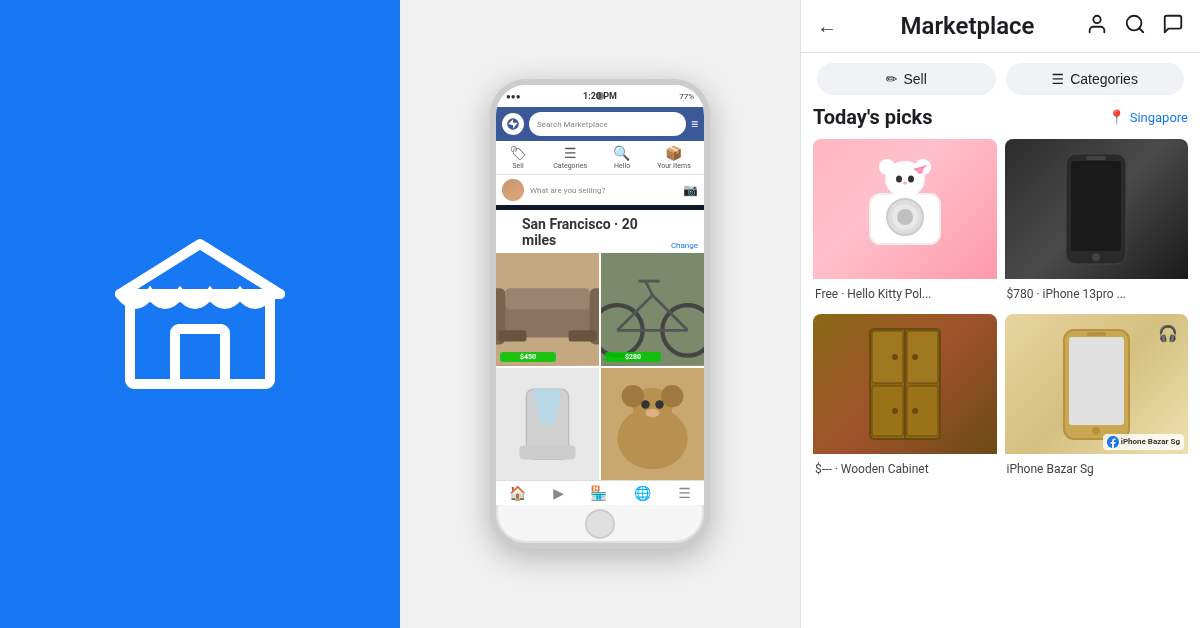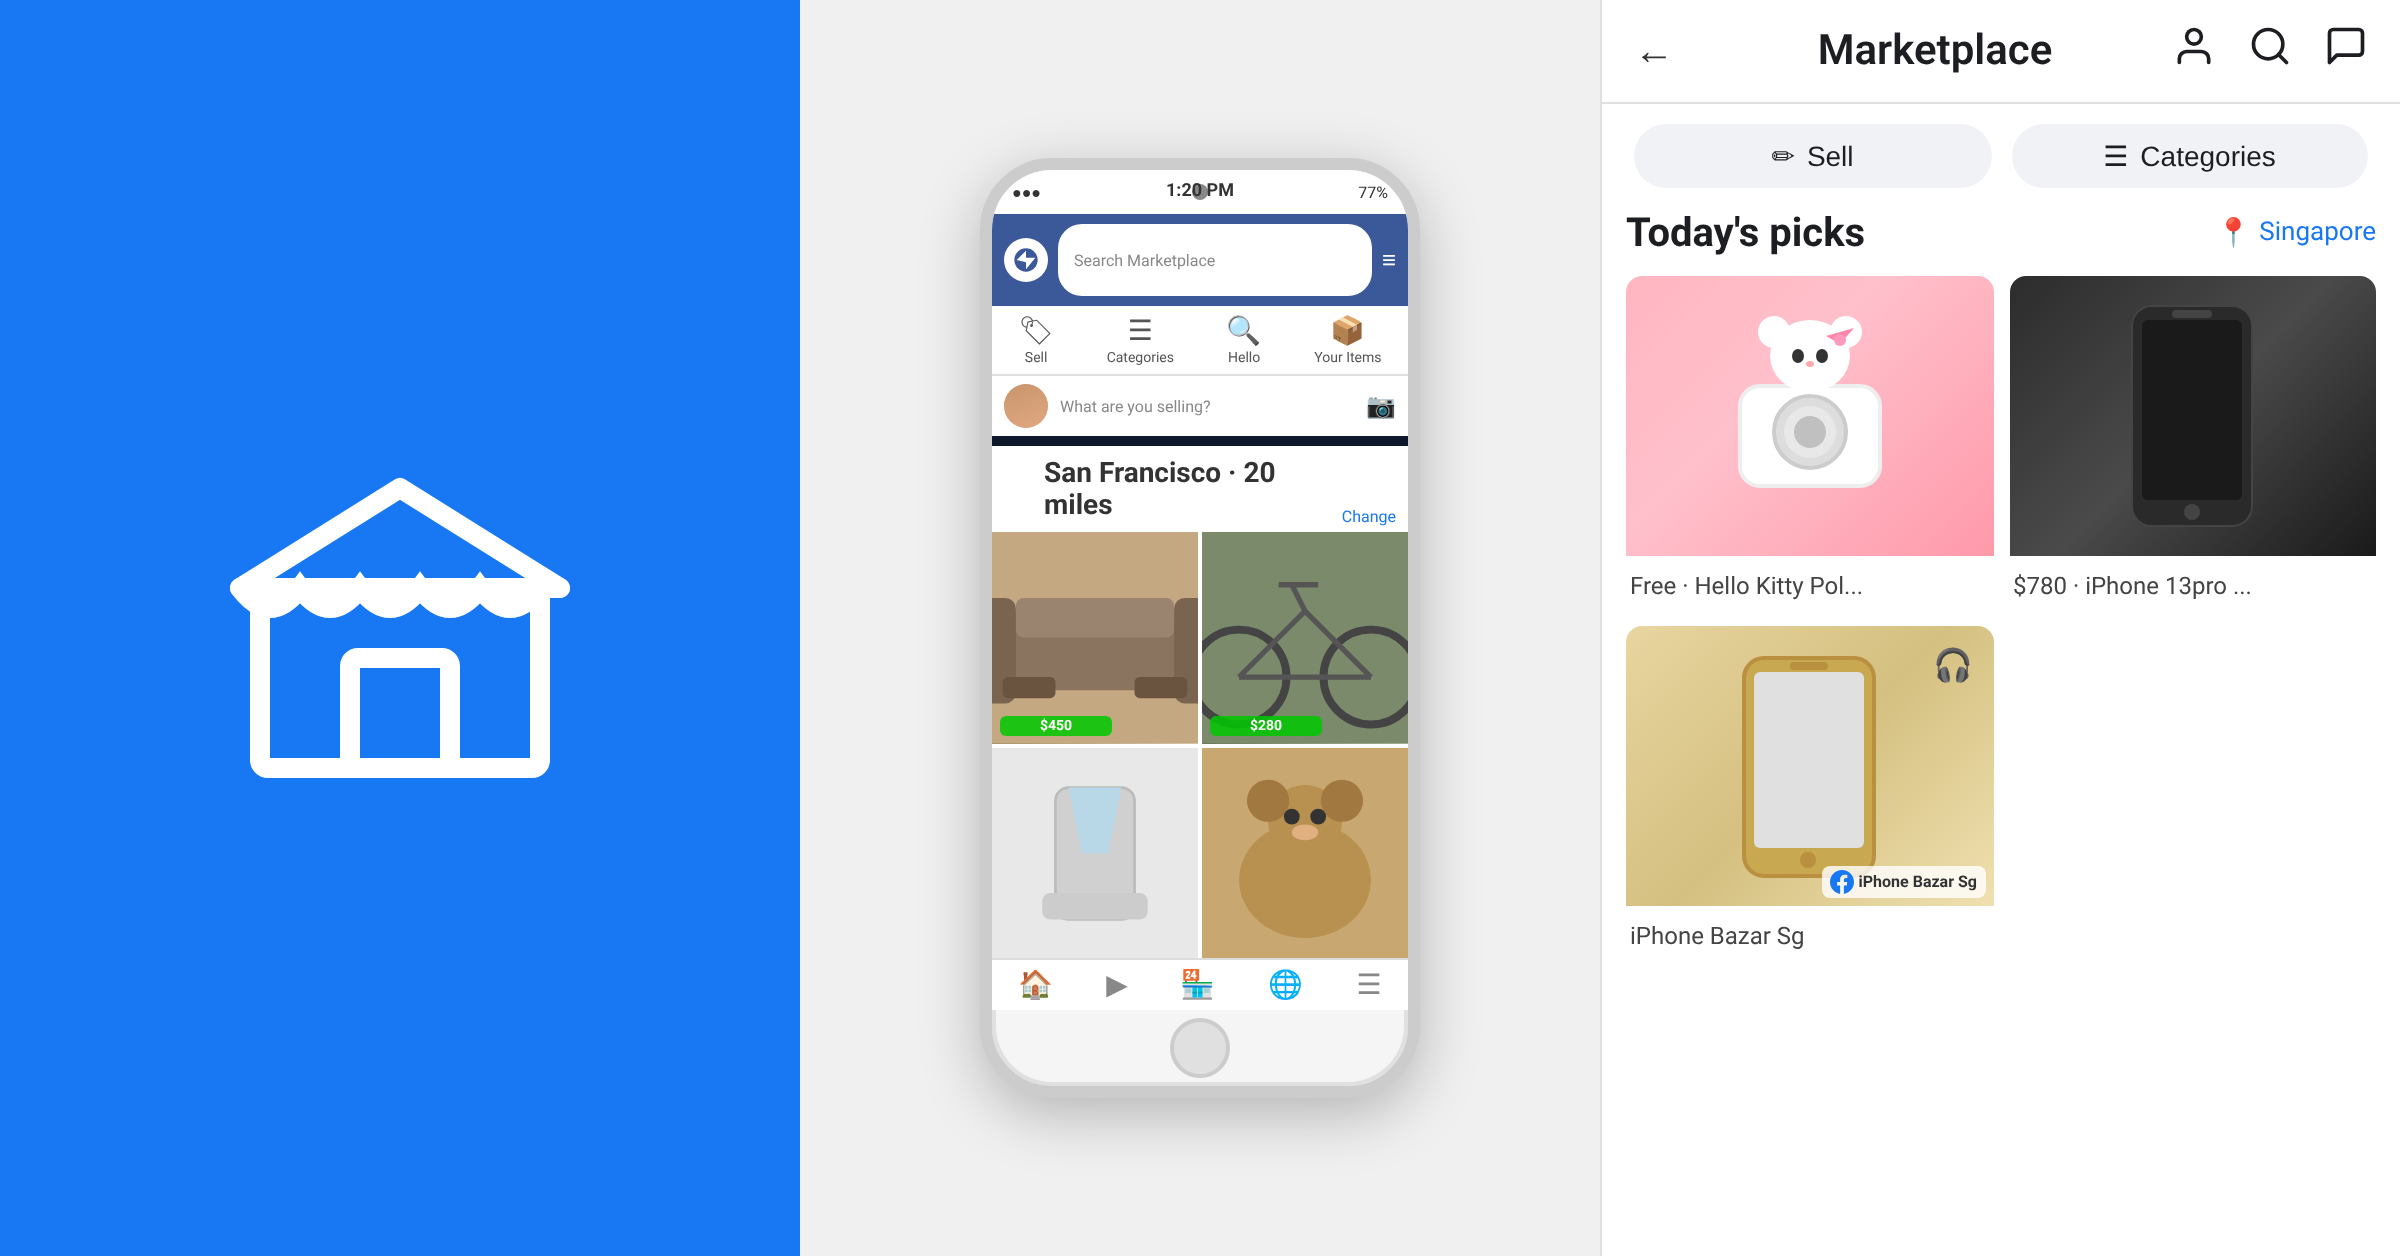--- a/index.html
+++ b/index.html
@@ -102,21 +102,21 @@
       justify-content: center;
       font-size: 10px;
       color: #3b5998;
     }
 
     .phone-search-input {
       flex: 1;
       margin: 0 5px;
       background: #fff;
       border-radius: 12px;
-      height: 36px;
+      height: 24px;
       display: flex;
       align-items: center;
       padding: 0 8px;
     }
 
     .phone-search-text {
       font-size: 8px;
       color: #888;
     }
 
@@ -284,21 +284,21 @@
 
     .back-arrow {
       font-size: 20px;
       color: #333;
       margin-right: 12px;
       cursor: pointer;
     }
 
     .right-title {
       flex: 1;
-      font-size: 21px;
+      font-size: 24px;
       font-weight: 600;
       color: #1c1e21;
       text-align: center;
     }
 
     .header-icons {
       display: flex;
       gap: 16px;
       align-items: center;
     }
@@ -673,20 +673,39 @@
             <rect x="15" y="12" width="50" height="90" rx="3" fill="#1a1a1a"></rect>
             <rect x="30" y="7" width="20" height="4" rx="2" fill="#444"></rect>
             <circle cx="40" cy="108" r="4" fill="#444"></circle>
           </svg>
         </div>
         <div class="product-info">
           <span class="product-desc">$780 · iPhone 13pro ...</span>
         </div>
       </div>
 
+      <div class="product-card">
+        <div class="img-cabinet">
+          <svg width="90" height="120" viewBox="0 0 90 120">
+            <rect x="10" y="5" width="70" height="110" rx="4" fill="#8B6914" stroke="#6B4A10" stroke-width="2"></rect>
+            <line x1="45" y1="5" x2="45" y2="115" stroke="#6B4A10" stroke-width="2"></line>
+            <rect x="12" y="7" width="31" height="52" rx="2" fill="#A07820" stroke="#6B4A10" stroke-width="1"></rect>
+            <rect x="47" y="7" width="31" height="52" rx="2" fill="#A07820" stroke="#6B4A10" stroke-width="1"></rect>
+            <rect x="12" y="62" width="31" height="50" rx="2" fill="#9A7218" stroke="#6B4A10" stroke-width="1"></rect>
+            <rect x="47" y="62" width="31" height="50" rx="2" fill="#9A7218" stroke="#6B4A10" stroke-width="1"></rect>
+            <circle cx="35" cy="33" r="3" fill="#6B4A10"></circle>
+            <circle cx="55" cy="33" r="3" fill="#6B4A10"></circle>
+            <circle cx="35" cy="87" r="3" fill="#6B4A10"></circle>
+            <circle cx="55" cy="87" r="3" fill="#6B4A10"></circle>
+          </svg>
+        </div>
+        <div class="product-info">
+          <span class="product-desc">$--- · Wooden Cabinet</span>
+        </div>
+      </div>
 
       <div class="product-card">
         <div class="img-iphone2" style="position:relative;">
           <svg width="75" height="115" viewBox="0 0 75 115">
             <rect x="5" y="3" width="65" height="109" rx="10" fill="#C8A850" stroke="#B89040" stroke-width="2"></rect>
             <rect x="10" y="10" width="55" height="88" rx="3" fill="#e0e0e0"></rect>
             <rect x="28" y="5" width="19" height="4" rx="2" fill="#B89040"></rect>
             <circle cx="37" cy="104" r="4" fill="#B89040"></circle>
           </svg>
 

